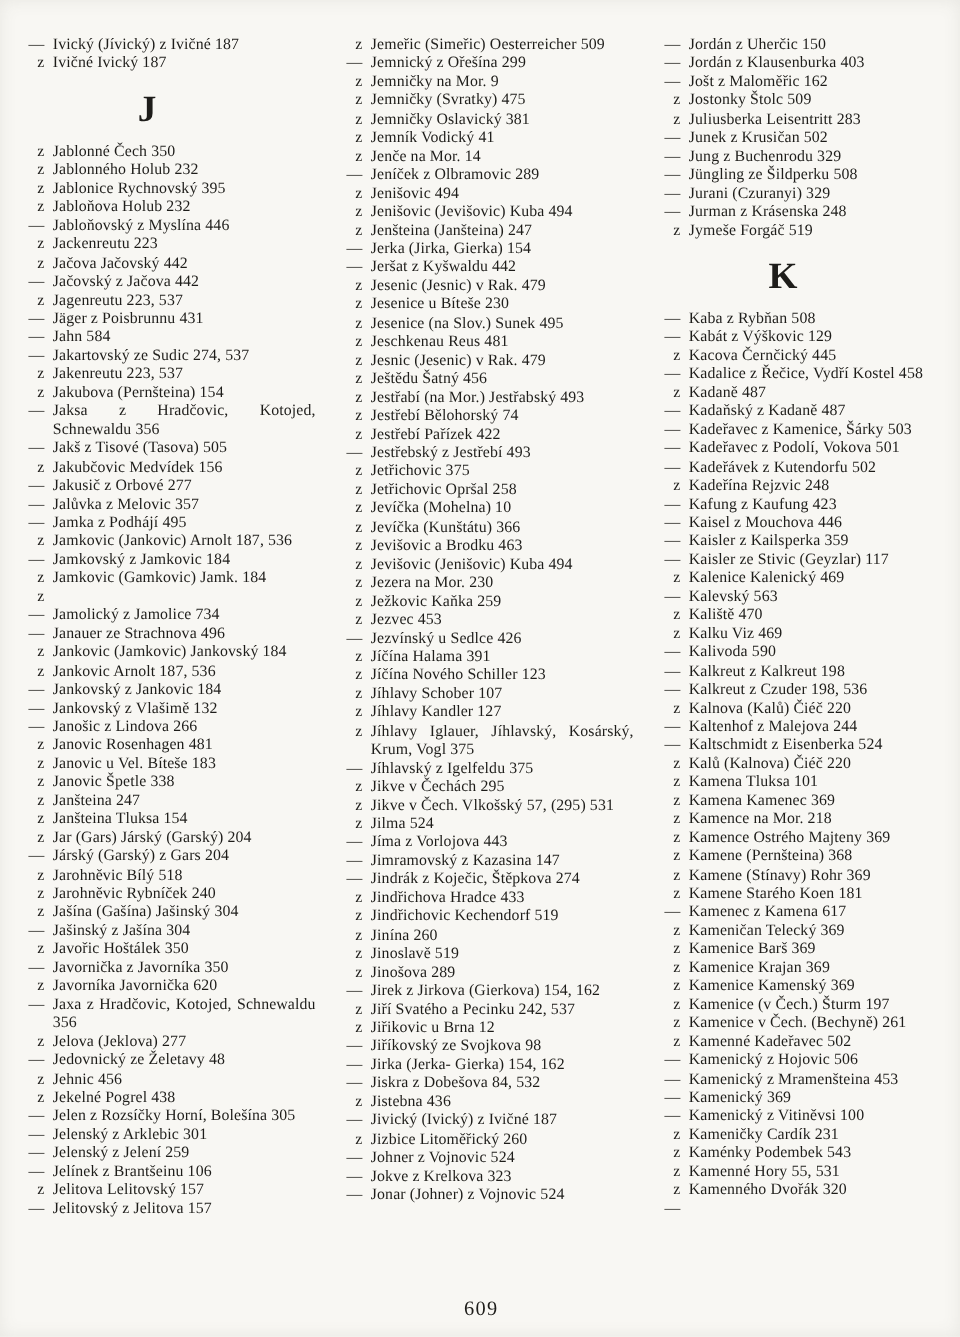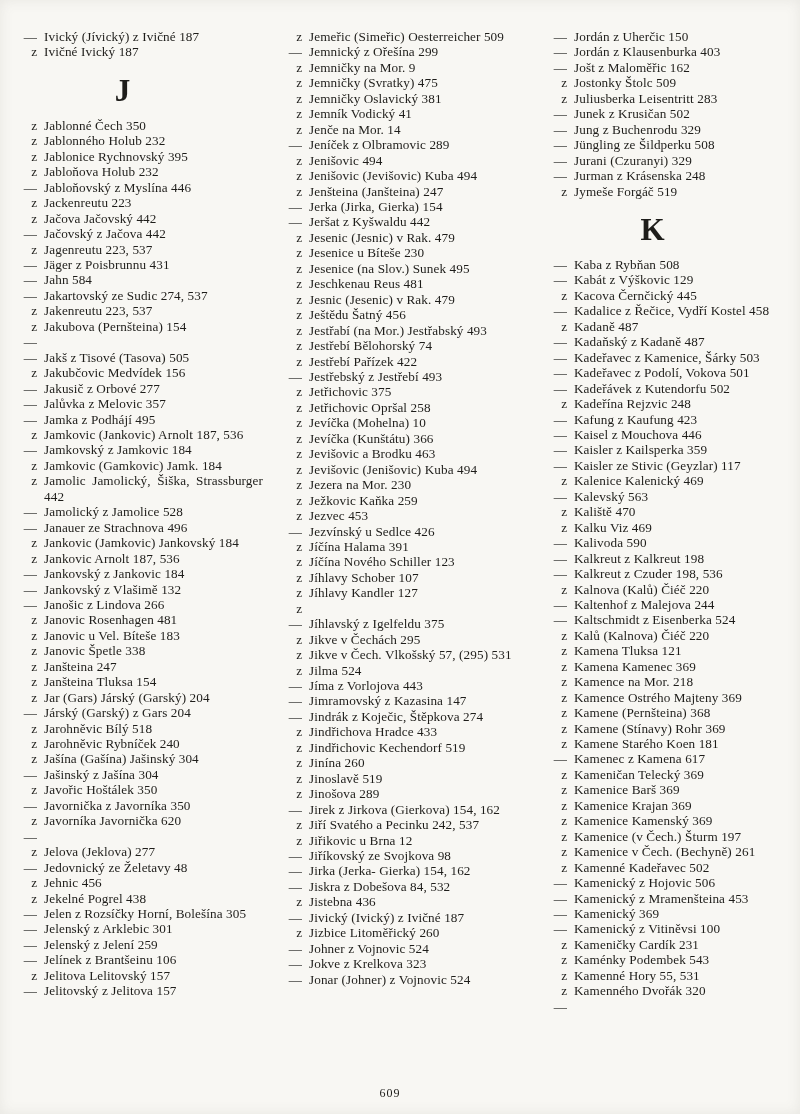--- a/index.html
+++ b/index.html
@@ -52,22 +52,23 @@
     line-height: 31px;
     margin: 15px 30px 12px 0;
     letter-spacing: 1px;
   }
   .page-number {
     position: absolute;
     bottom: 13px;
     left: 0;
     width: 780px;
     text-align: center;
-    font-size: 12px;
+    font-size: 17px;
     letter-spacing: 1px;
+    padding-left: 11px;
   }
 </style>
 </head>
 <body>
 
 <div class="page">
   <div class="columns">
     <div class="col">
         <div class="entry">
           <span class="prefix">—</span>
@@ -129,20 +130,21 @@
         <div class="entry">
           <span class="prefix">z</span>
           <span class="text">Jakenreutu 223, 537</span>
         </div>
         <div class="entry">
           <span class="prefix">z</span>
           <span class="text">Jakubova (Pernšteina) 154</span>
         </div>
         <div class="entry">
           <span class="prefix">—</span>
+          <span class="text">Jaksa z Hradčovic, Kotojed, Schnewaldu 356</span>
         </div>
         <div class="entry">
           <span class="prefix">—</span>
           <span class="text">Jakš z Tisové (Tasova) 505</span>
         </div>
         <div class="entry">
           <span class="prefix">z</span>
           <span class="text">Jakubčovic Medvídek 156</span>
         </div>
         <div class="entry">
@@ -164,25 +166,24 @@
         <div class="entry">
           <span class="prefix">—</span>
           <span class="text">Jamkovský z Jamkovic 184</span>
         </div>
         <div class="entry">
           <span class="prefix">z</span>
           <span class="text">Jamkovic (Gamkovic) Jamk. 184</span>
         </div>
         <div class="entry">
           <span class="prefix">z</span>
-          <span class="text">Jamolic Jamolický, Šiška, Strassburger 442</span>
-        </div>
-        <div class="entry">
-          <span class="prefix">—</span>
-          <span class="text">Jamolický z Jamolice 528</span>
+        </div>
+        <div class="entry">
+          <span class="prefix">—</span>
+          <span class="text">Jamolický z Jamolice 734</span>
         </div>
         <div class="entry">
           <span class="prefix">—</span>
           <span class="text">Janauer ze Strachnova 496</span>
         </div>
         <div class="entry">
           <span class="prefix">z</span>
           <span class="text">Jankovic (Jamkovic) Jankovský 184</span>
         </div>
         <div class="entry">
@@ -252,20 +253,21 @@
         <div class="entry">
           <span class="prefix">—</span>
           <span class="text">Javornička z Javorníka 350</span>
         </div>
         <div class="entry">
           <span class="prefix">z</span>
           <span class="text">Javorníka Javornička 620</span>
         </div>
         <div class="entry">
           <span class="prefix">—</span>
+          <span class="text">Jaxa z Hradčovic, Kotojed, Schnewaldu 356</span>
         </div>
         <div class="entry">
           <span class="prefix">z</span>
           <span class="text">Jelova (Jeklova) 277</span>
         </div>
         <div class="entry">
           <span class="prefix">—</span>
           <span class="text">Jedovnický ze Želetavy 48</span>
         </div>
         <div class="entry">
@@ -445,20 +447,21 @@
         <div class="entry">
           <span class="prefix">z</span>
           <span class="text">Jíhlavy Schober 107</span>
         </div>
         <div class="entry">
           <span class="prefix">z</span>
           <span class="text">Jíhlavy Kandler 127</span>
         </div>
         <div class="entry">
           <span class="prefix">z</span>
+          <span class="text">Jíhlavy Iglauer, Jíhlavský, Kosárský, Krum, Vogl 375</span>
         </div>
         <div class="entry">
           <span class="prefix">—</span>
           <span class="text">Jíhlavský z Igelfeldu 375</span>
         </div>
         <div class="entry">
           <span class="prefix">z</span>
           <span class="text">Jikve v Čechách 295</span>
         </div>
         <div class="entry">
@@ -691,21 +694,21 @@
         <div class="entry">
           <span class="prefix">—</span>
           <span class="text">Kaltschmidt z Eisenberka 524</span>
         </div>
         <div class="entry">
           <span class="prefix">z</span>
           <span class="text">Kalů (Kalnova) Čiéč 220</span>
         </div>
         <div class="entry">
           <span class="prefix">z</span>
-          <span class="text">Kamena Tluksa 121</span>
+          <span class="text">Kamena Tluksa 101</span>
         </div>
         <div class="entry">
           <span class="prefix">z</span>
           <span class="text">Kamena Kamenec 369</span>
         </div>
         <div class="entry">
           <span class="prefix">z</span>
           <span class="text">Kamence na Mor. 218</span>
         </div>
         <div class="entry">

